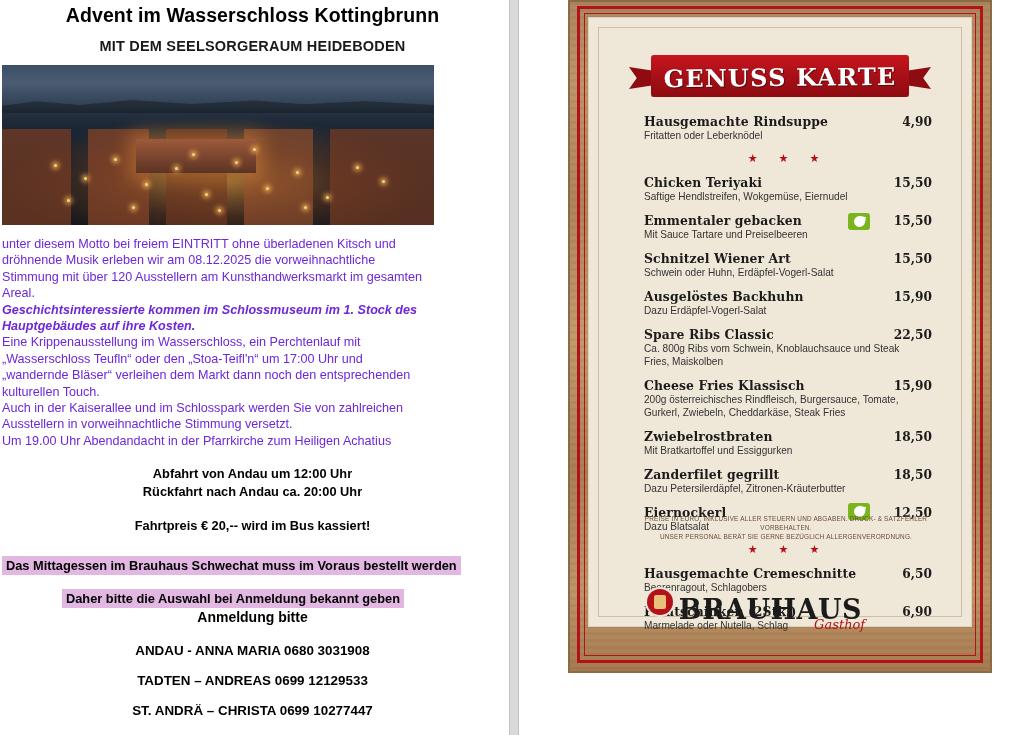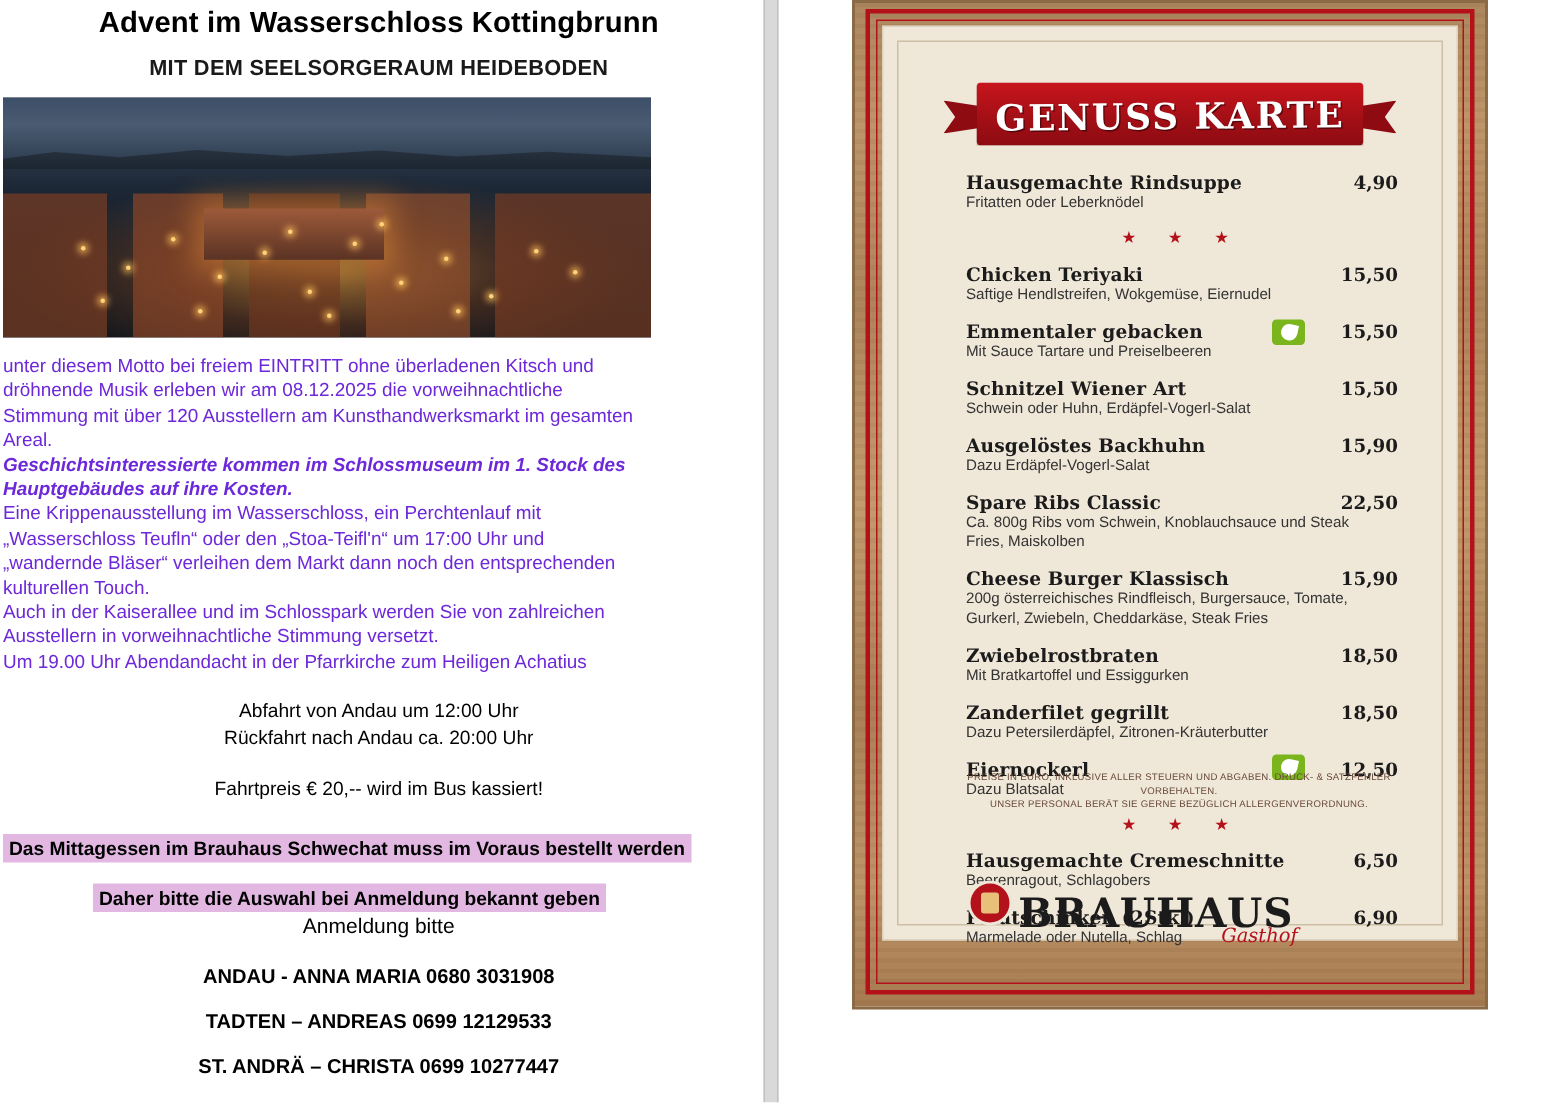--- a/index.html
+++ b/index.html
@@ -58,21 +58,21 @@
   .photo .bigbuild{
     position:absolute;left:31%;top:46%;width:120px;height:34px;
     background:linear-gradient(180deg,#9d5a3a,#5b3324);
     box-shadow:0 0 18px 7px rgba(255,160,60,.35);
   }
 
   .l-body{font-size:12.6px;color:#6d28d9;line-height:16.4px;margin:11px 2px 0 2px;width:430px;}
   .l-body p{margin:0;}
   .l-body .ital{font-style:italic;font-weight:bold;}
 
-  .l-center{text-align:center;font-size:12.8px;font-weight:normal;color:#000;line-height:18px;}
+  .l-center{text-align:center;font-size:12.8px;font-weight:bold;color:#000;line-height:18px;}
   .l-center.sp{margin-top:16px;}
   .hl-wide{display:inline-block;background:#e2b8e2;padding:2px 4px;font-weight:bold;font-size:12.8px;}
 
   .l-contacts{text-align:center;font-size:13.4px;font-weight:bold;color:#000;line-height:30px;margin-top:10px;}
 
   
   .gutter{
     position:absolute;left:509px;top:0;width:8px;height:735px;background:#d9d9d9;
     border-left:1px solid #c2c2c2;border-right:1px solid #c2c2c2;
   }
@@ -320,21 +320,21 @@
         <div class="item">
           <div class="row1">
             <span class="nm">Spare Ribs Classic</span>
             <span class="pr">22,50</span>
           </div>
           <div class="ds">Ca. 800g Ribs vom Schwein, Knoblauchsauce und Steak Fries, Maiskolben</div>
         </div>
 
         <div class="item">
           <div class="row1">
-            <span class="nm">Cheese Burger Klassisch</span>
+            <span class="nm">Cheese Fries Klassisch</span>
             <span class="pr">15,90</span>
           </div>
           <div class="ds">200g österreichisches Rindfleisch, Burgersauce, Tomate, Gurkerl, Zwiebeln, Cheddarkäse, Steak Fries</div>
         </div>
 
         <div class="item">
           <div class="row1">
             <span class="nm">Zwiebelrostbraten</span>
             <span class="pr">18,50</span>
           </div>

